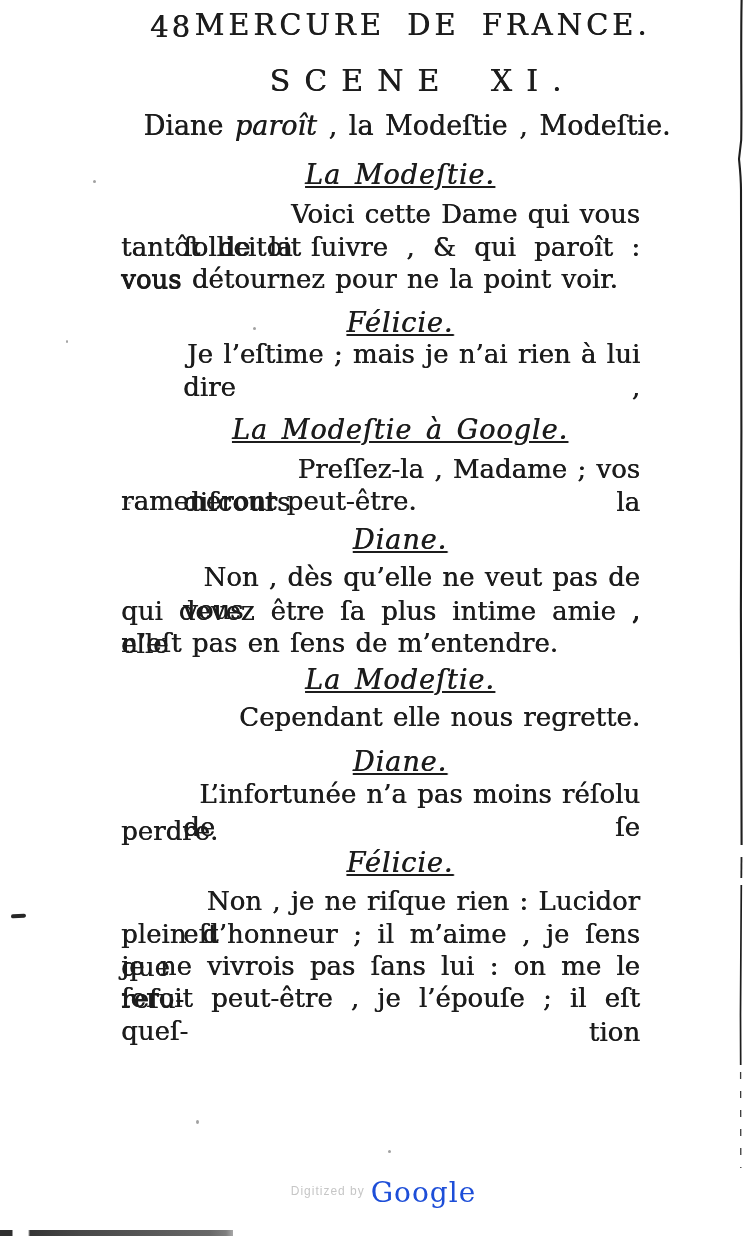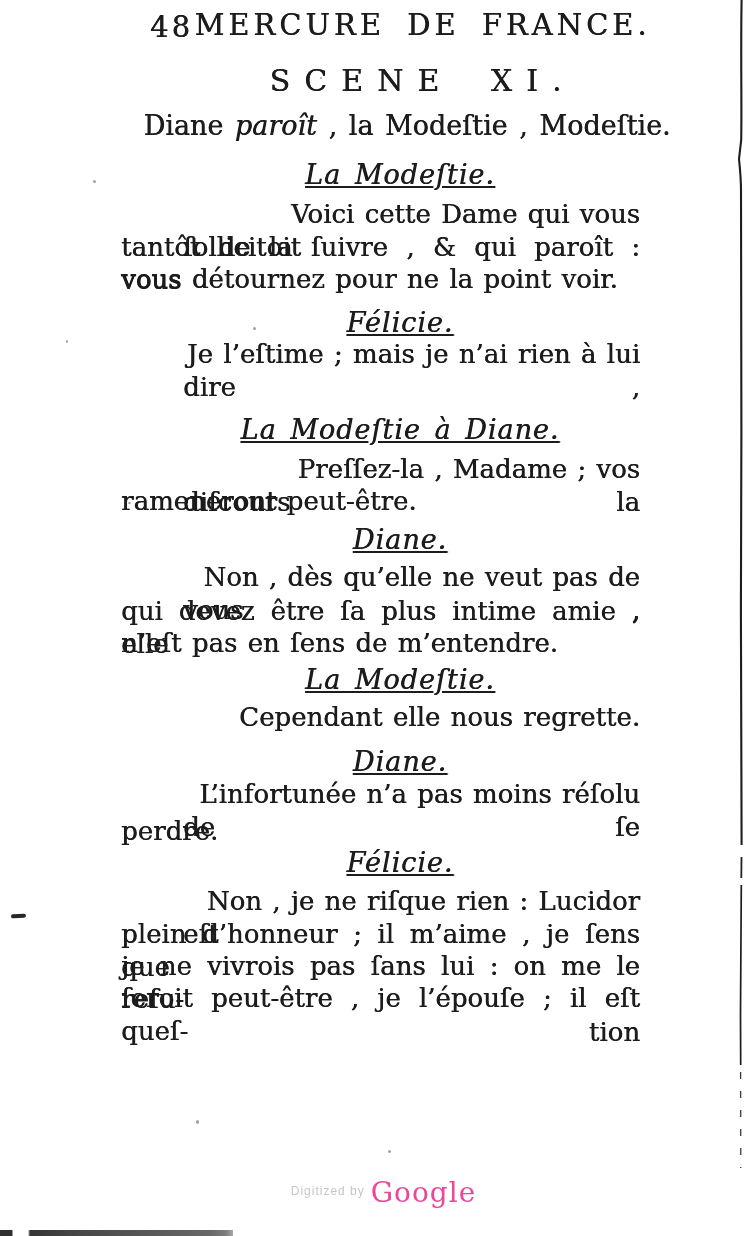--- a/index.html
+++ b/index.html
@@ -15,21 +15,21 @@
   .scenehead{left:150px;top:63px;width:545px;text-align:center;font-size:30px;letter-spacing:14px;word-spacing:14px;}
   .direction{left:128px;top:110px;width:558px;text-align:center;font-size:27px;word-spacing:3px;}
   .it{font-style:italic;}
   .speaker{left:140px;width:520px;text-align:center;font-style:italic;font-size:27px;letter-spacing:1px;word-spacing:4px;line-height:33px;text-decoration:underline;}
   .bl{left:121px;width:519px;font-size:26px;line-height:33px;word-spacing:2px;}
   .j{text-align:justify;text-align-last:justify;}
   .indent{padding-left:62px;box-sizing:border-box;text-align:right;}
   .catch{text-align:right;}
   .wm{left:0;top:1176px;width:751px;text-align:center;transform:translateX(8px);
       font-family:"Liberation Sans","DejaVu Sans",sans-serif;font-size:12px;color:#c6c6c6;letter-spacing:1px;}
-  .wm .glogo{font-family:"DejaVu Serif","Liberation Serif",serif;font-size:28px;color:#ec4899;
+  .wm .glogo{font-family:"DejaVu Serif","Liberation Serif",serif;font-size:28px;color:#1d4ed8;
       letter-spacing:1px;vertical-align:-7px;margin-left:6px;text-shadow:none;}
   .speck{position:absolute;background:#6e6e6e;border-radius:50%;opacity:.65;}
   .dash{position:absolute;left:11px;top:914px;width:15px;height:4px;background:#272727;border-radius:2px;transform:rotate(-3deg);}
   .botbar{position:absolute;left:0;bottom:0;width:233px;height:6px;
       background:linear-gradient(90deg,#303030 0px,#303030 12px,#ffffff 13px,#ffffff 28px,#353535 30px,#484848 80px,#565656 140px,#686868 210px,#7e7e7e 226px,#a8a8a8 233px);}
   .gutter{position:absolute;left:733px;top:0;width:14px;height:1236px;}
 </style>
 </head>
 <body>
 
@@ -44,21 +44,21 @@
   </div>
 
   <div class="abs txt speaker" style="top:158px">La Modeſtie.</div>
   <div class="abs txt bl j indent" style="top:198px">Voici cette Dame qui vous ſollicitoit</div>
   <div class="abs txt bl j" style="top:231px">tantôt de la ſuivre , &amp; qui paroît : vous</div>
   <div class="abs txt bl" style="top:263px">vous détournez pour ne la point voir.</div>
 
   <div class="abs txt speaker" style="top:306px">Félicie.</div>
   <div class="abs txt bl j indent" style="top:338px">Je l’eſtime ; mais je n’ai rien à lui dire ,</div>
 
-  <div class="abs txt speaker" style="top:413px">La Modeſtie à Diane.</div>
+  <div class="abs txt speaker" style="top:413px">La Modeſtie à Google.</div>
   <div class="abs txt bl j indent" style="top:453px">Preſſez-la , Madame ; vos diſcours la</div>
   <div class="abs txt bl" style="top:485px">rameneront peut-être.</div>
 
   <div class="abs txt speaker" style="top:523px">Diane.</div>
   <div class="abs txt bl j indent" style="top:561px">Non , dès qu’elle ne veut pas de vous ,</div>
   <div class="abs txt bl j" style="top:595px">qui devez être ſa plus intime amie , elle</div>
   <div class="abs txt bl" style="top:627px">n’eſt pas en ſens de m’entendre.</div>
 
   <div class="abs txt speaker" style="top:663px">La Modeſtie.</div>
   <div class="abs txt bl indent" style="top:701px">Cependant elle nous regrette.</div>

